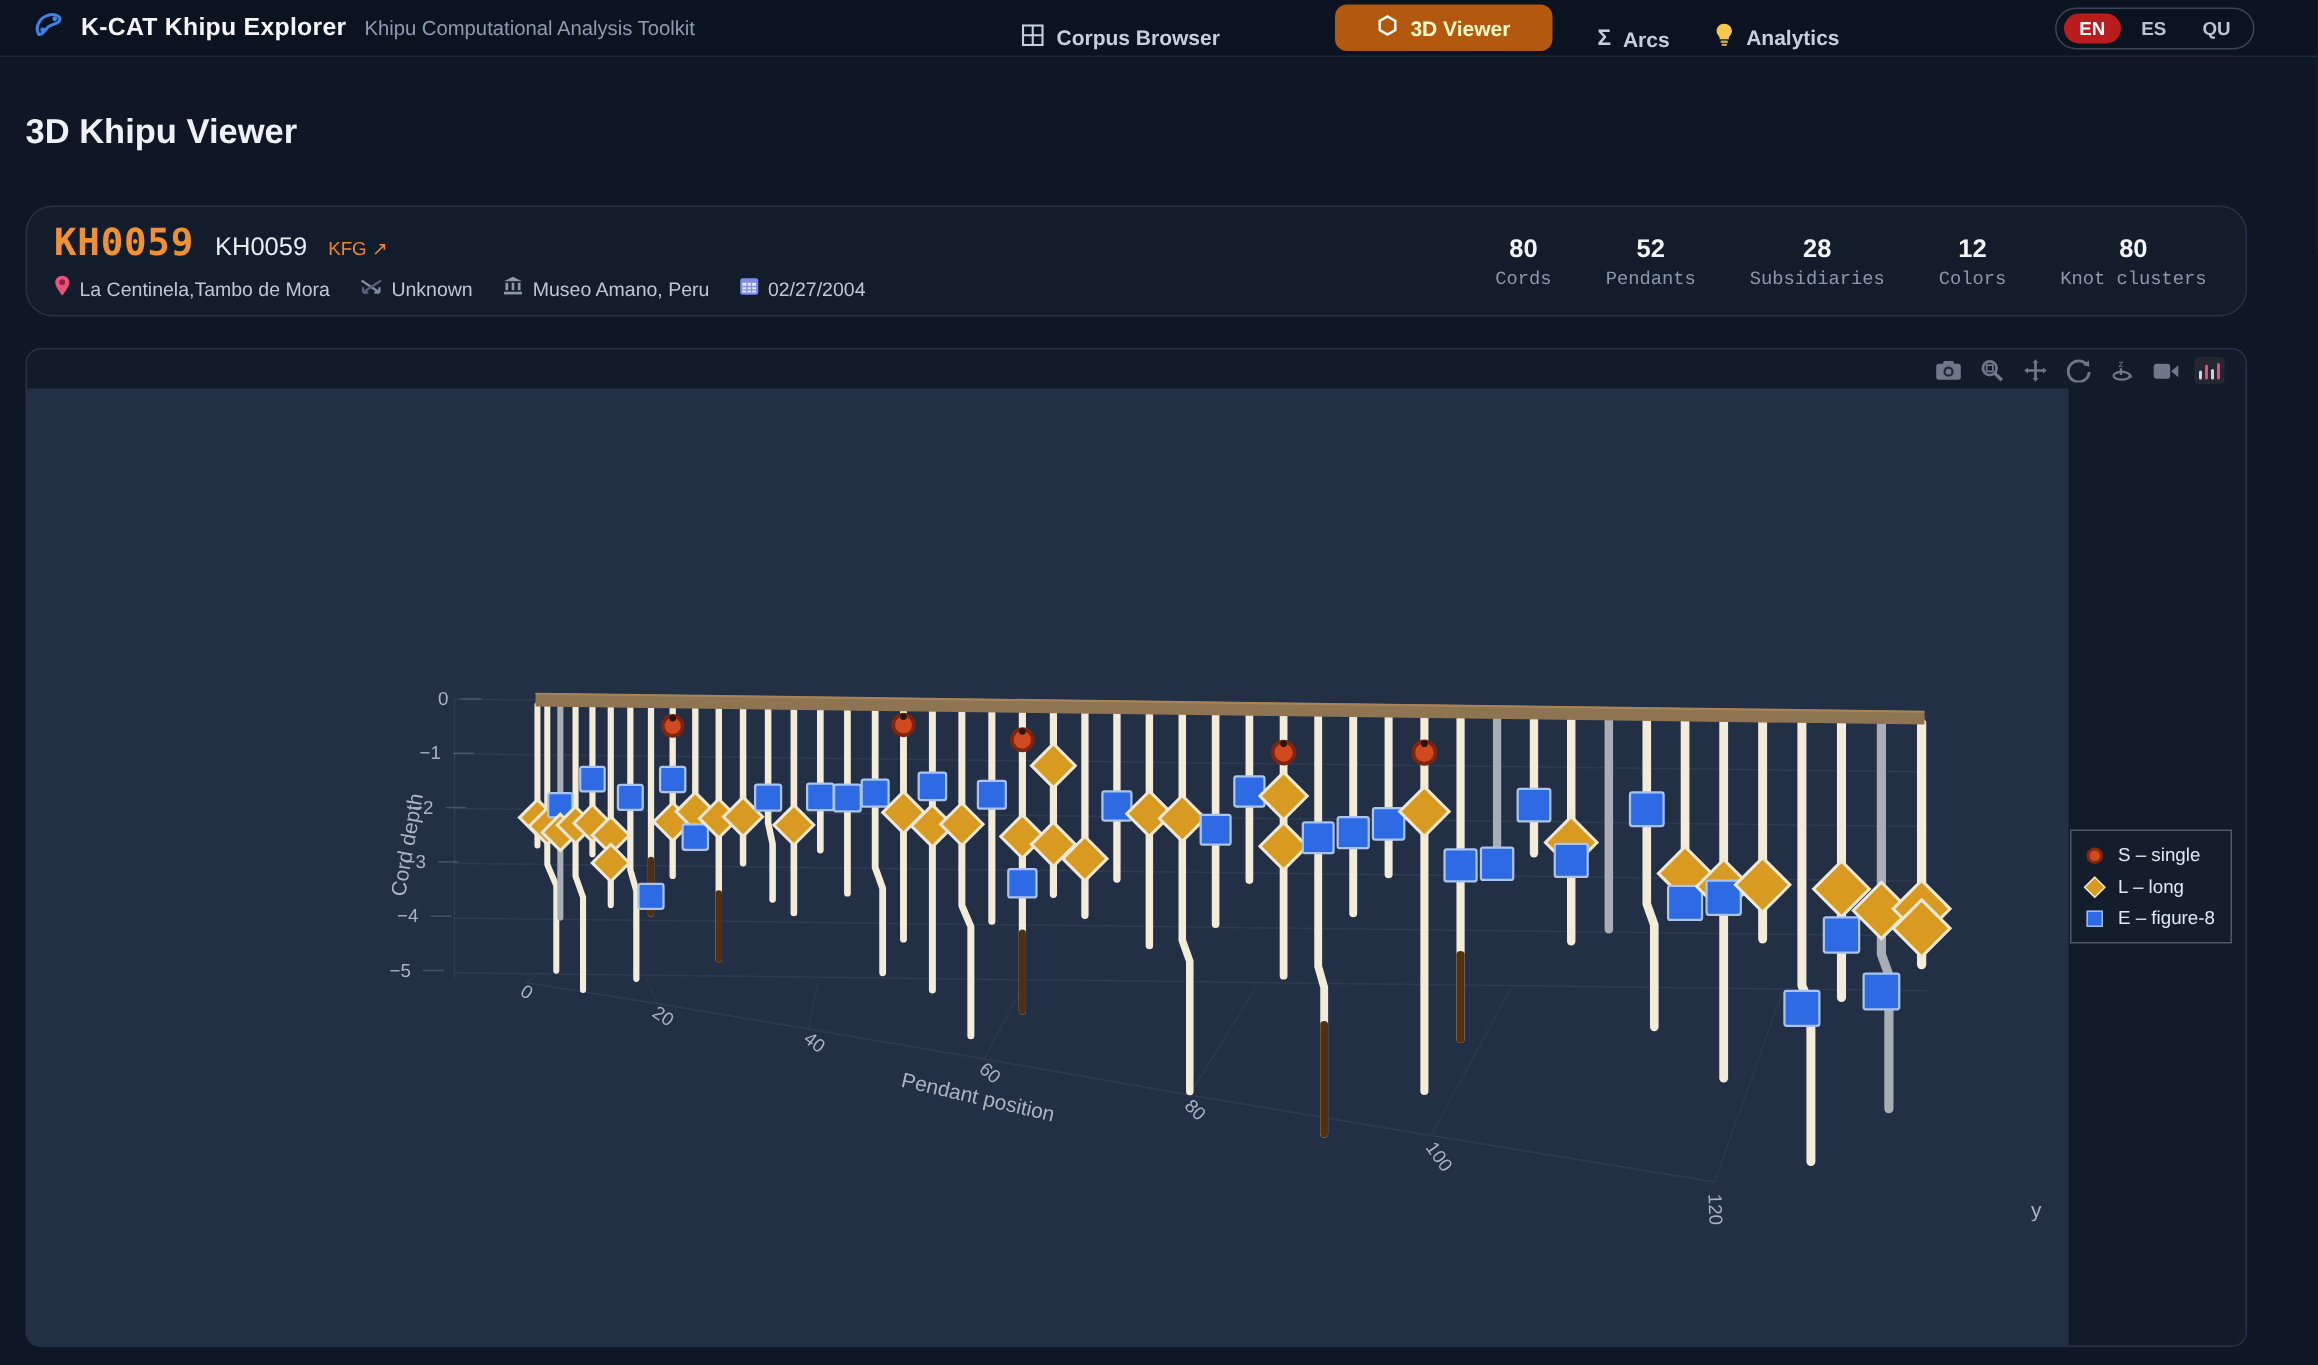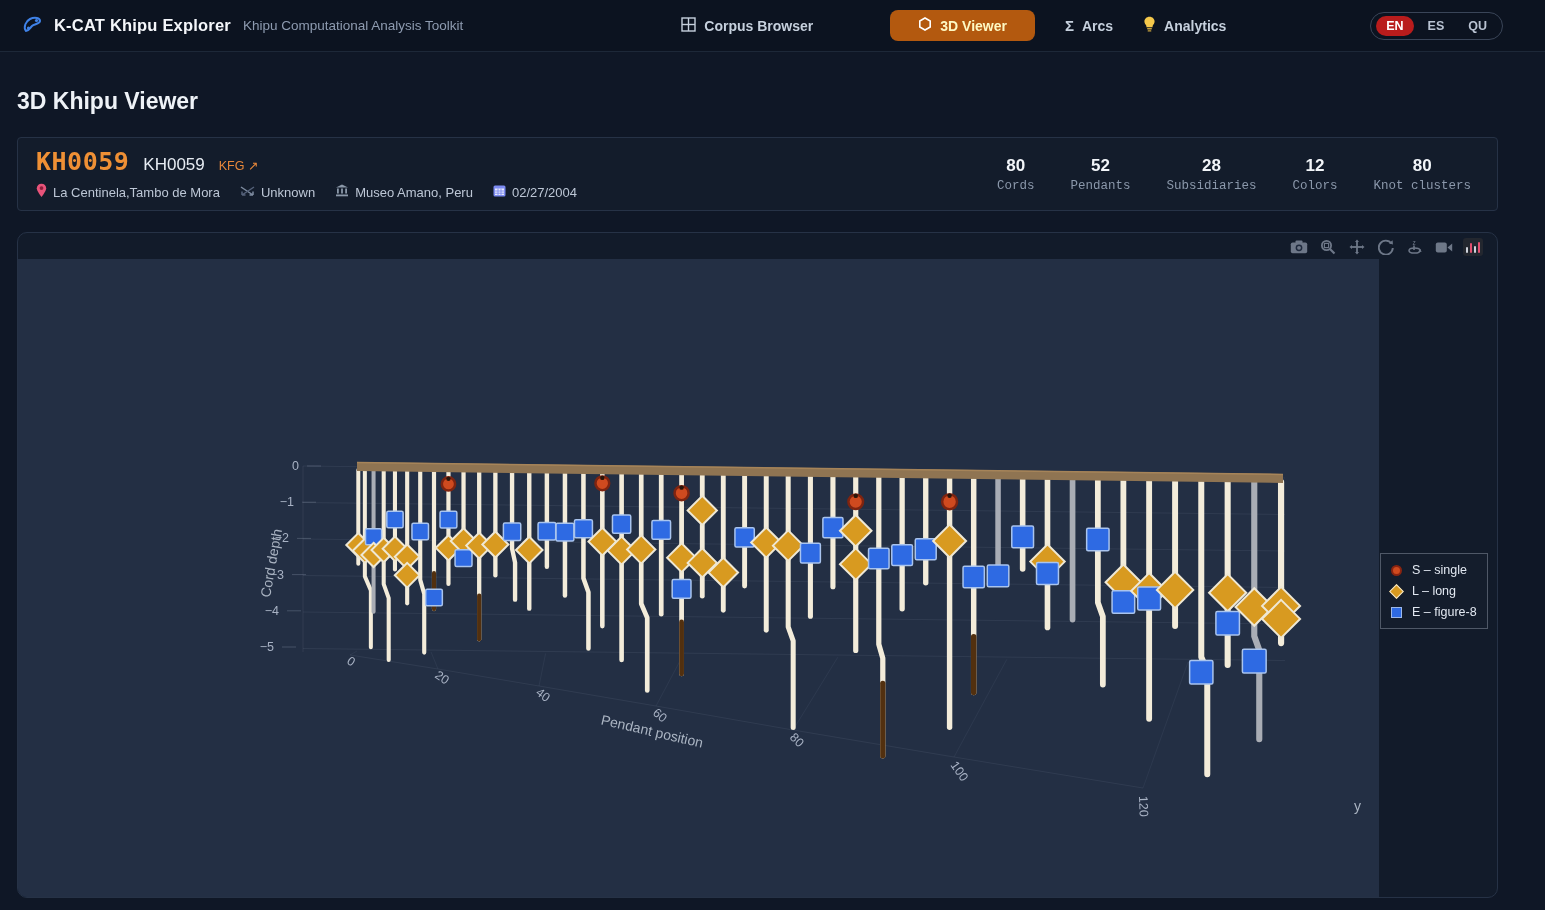--- a/index.html
+++ b/index.html
@@ -6,46 +6,46 @@
   html,body { width:1545px; height:910px; }
   body {
     background:#0f1726;
     font-family:"Liberation Sans", sans-serif;
     color:#e5eaf2;
     overflow:hidden;
     position:relative;
   }
   
   .navbar {
-    height:52px; background:#0c1320; border-bottom:1px solid #1d2838;
+    height:38px; background:#0c1320; border-bottom:1px solid #1d2838;
     display:flex; align-items:center; padding:0 42px 0 20px;
   }
   .brand { display:flex; align-items:center; gap:10px; }
   .brand-title { font-size:16.5px; font-weight:bold; color:#f4f6fa; letter-spacing:.2px; }
   .brand-sub { font-size:13.5px; color:#8e9bb0; margin-left:2px; }
-  .nav-items { display:flex; align-items:center; gap:30px; margin-left:218px; }
+  .nav-items { display:flex; align-items:flex-end; gap:30px; margin-left:218px; }
   .nav-item { display:flex; align-items:center; gap:8px; font-size:14px; color:#c6d0dd; font-weight:bold; cursor:pointer; white-space:nowrap; }
   .nav-item.active { background:#b3590f; color:#fef9c3; padding:7px 28px; border-radius:8px;margin-left:47px; }
   .sigma { font-size:15px; font-weight:bold; color:#c6d0dd; }
   .langs { margin-left:auto; display:flex; align-items:center; gap:4px;
     border:1px solid #3a4558; border-radius:16px; padding:3px 5px; }
   .lang { font-size:12.5px; font-weight:bold; color:#b9c3d2; padding:3px 10px; border-radius:12px; cursor:pointer; }
   .lang.active { background:#b91c1c; color:#fff; }
   
   .page-head { display:flex; align-items:center; justify-content:space-between; padding:36px 47px 0 17px; }
   .page-title { font-size:23px; font-weight:bold; color:#eef2f7; }
   .selector {
     width:572px; height:39px; background:#25344a; border:1px solid #42536b; border-radius:8px;
     display:flex; align-items:center; padding:0 14px; cursor:pointer;
   }
   .selector-text { font-family:"DejaVu Sans Mono", monospace; font-size:14px; color:#e3eaf4; flex:1; white-space:nowrap; overflow:hidden; }
   
   .info-card {
     position:absolute; left:17px; top:137px; width:1481px; height:74px;
-    background:#131c2b; border:1px solid #263246; border-radius:4px;
+    background:#131c2b; border:1px solid #263246; border-radius:18px;
     display:flex; align-items:center; justify-content:space-between; padding:0 26px 0 18px;
   }
   .info-left { display:flex; flex-direction:column; gap:7px; }
   .id-row { display:flex; align-items:baseline; gap:14px; }
   .khipu-id { font-family:"DejaVu Sans Mono", monospace; font-size:25px; font-weight:bold; color:#ef9035; letter-spacing:.5px; }
   .khipu-name { font-size:17px; color:#e7ecf3; }
   .kfg-link { font-size:12.5px; color:#e8873a; cursor:pointer; }
   .meta-row { display:flex; align-items:center; gap:20px; font-size:13px; color:#bdc7d6; }
   .meta-item { display:flex; align-items:center; gap:6px; }
   .stats-row { display:flex; align-items:center; gap:36px; }

